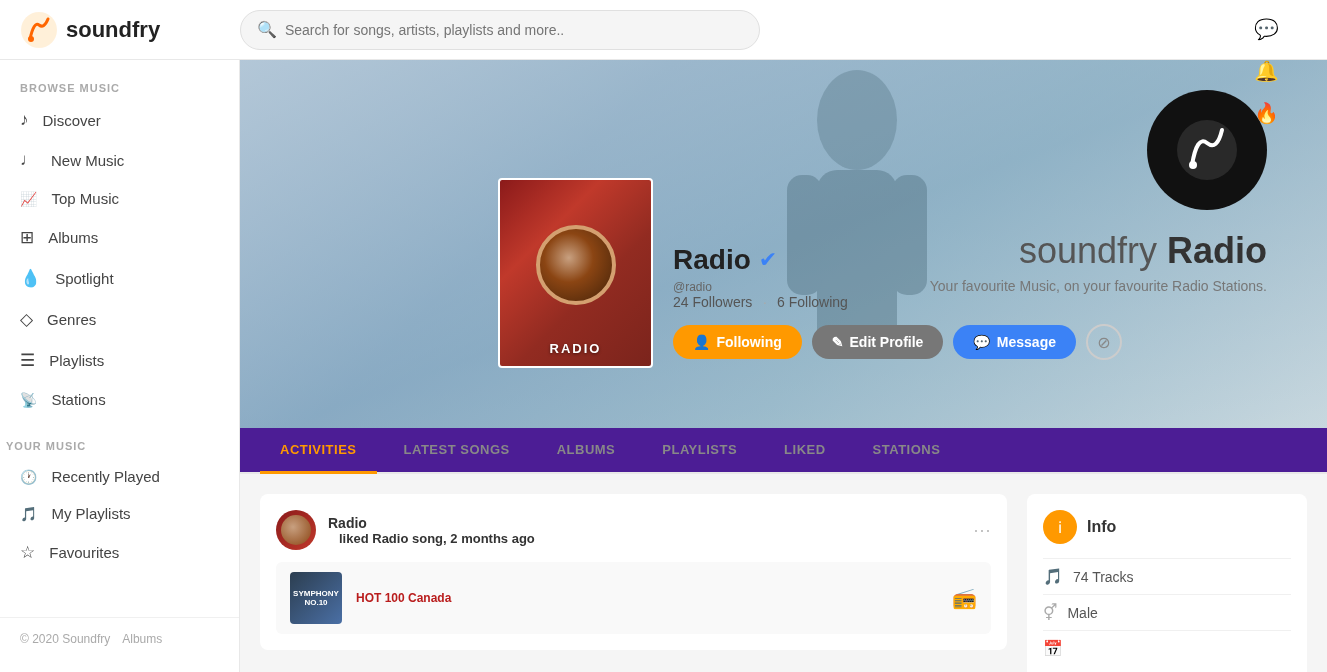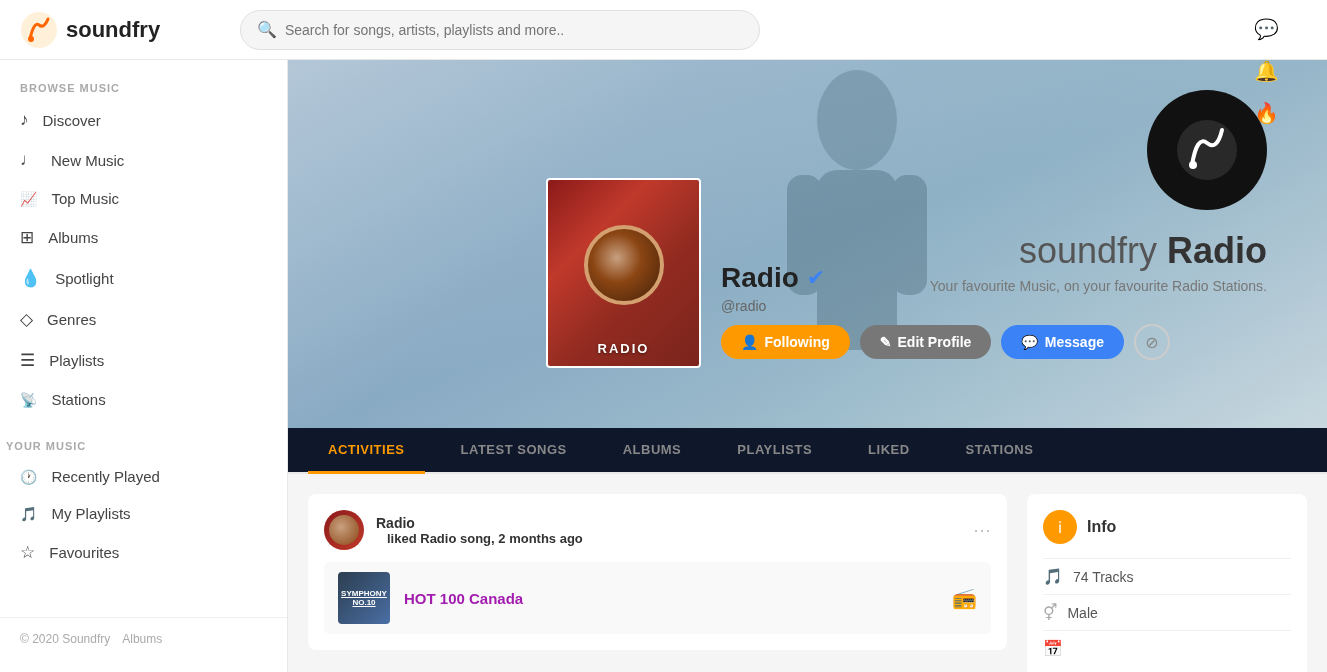--- a/index.html
+++ b/index.html
@@ -81,21 +81,21 @@
 
     
     .main-layout {
       display: flex;
       flex: 1;
       overflow: hidden;
     }
 
     
     .sidebar {
-      width: 288px;
+      width: 240px;
       background: #fff;
       border-right: 1px solid #e8e8e8;
       overflow-y: auto;
       flex-shrink: 0;
       padding: 12px 0;
       display: flex;
       flex-direction: column;
       justify-content: space-between;
     }
     .sidebar-section-label {
@@ -241,23 +241,22 @@
     .profile-name {
       font-size: 28px;
       font-weight: 700;
       color: #222;
     }
     .verified-icon {
       font-size: 22px;
       color: #3b82f6;
     }
     .profile-handle {
-      font-size: 14px;
+      font-size: 12px;
       color: #666;
-      margin-bottom: 10px;
     }
     .profile-stats {
       display: flex;
       gap: 10px;
       font-size: 14px;
       color: #555;
       margin-bottom: 14px;
       align-items: center;
     }
     .stats-dot { color: #aaa; }
@@ -315,24 +314,24 @@
       display: flex;
       align-items: center;
       justify-content: center;
       font-size: 16px;
       color: #888;
     }
 
     
     .profile-tabs {
       display: flex;
-      background: #0f172a;
+      background: #4c1d95;
       border-bottom: 2px solid #e8e8e8;
       padding: 0 20px;
-      gap: 16px;
+      gap: 7px;
     }
     .profile-tab {
       padding: 14px 20px;
       font-size: 13px;
       font-weight: 600;
       color: #888;
       cursor: pointer;
       letter-spacing: 0.5px;
       border-bottom: 3px solid transparent;
       margin-bottom: -2px;
@@ -415,26 +414,25 @@
       border-radius: 4px;
       background: linear-gradient(135deg, #2c3e50, #4a6fa5);
       display: flex;
       align-items: center;
       justify-content: center;
       flex-shrink: 0;
       font-size: 8px;
       color: #fff;
       font-weight: 700;
       text-align: center;
-      text-decoration: underline;
     }
     .song-title {
-      font-size: 15px;
-      font-weight: 700;
-      color: #a21caf;
+      font-size: 12px;
+      font-weight: 700;
+      color: #b91c1c;
       flex: 1;
     }
     .song-radio-icon { font-size: 20px; color: #ccc; }
 
     
     .info-panel {
       width: 280px;
       flex-shrink: 0;
     }
     .info-card {
@@ -596,20 +594,25 @@
             <span class="radio-text-label">RADIO</span>
           </div>
         </div>
 
         <div class="profile-info">
           <div class="profile-name-row">
             <span class="profile-name">Radio</span>
             <span class="verified-icon">✔</span>
           </div>
           <div class="profile-handle">@radio</div>
+          <div class="profile-stats">
+            <span>24 Followers</span>
+            <span class="stats-dot">·</span>
+            <span>6 Following</span>
+          </div>
           <div class="profile-actions">
             <button class="btn-following">
               <span>👤</span>
               <span>Following</span>
             </button>
             <button class="btn-edit-profile">
               <span>✎</span>
               <span>Edit Profile</span>
             </button>
             <button class="btn-message">

